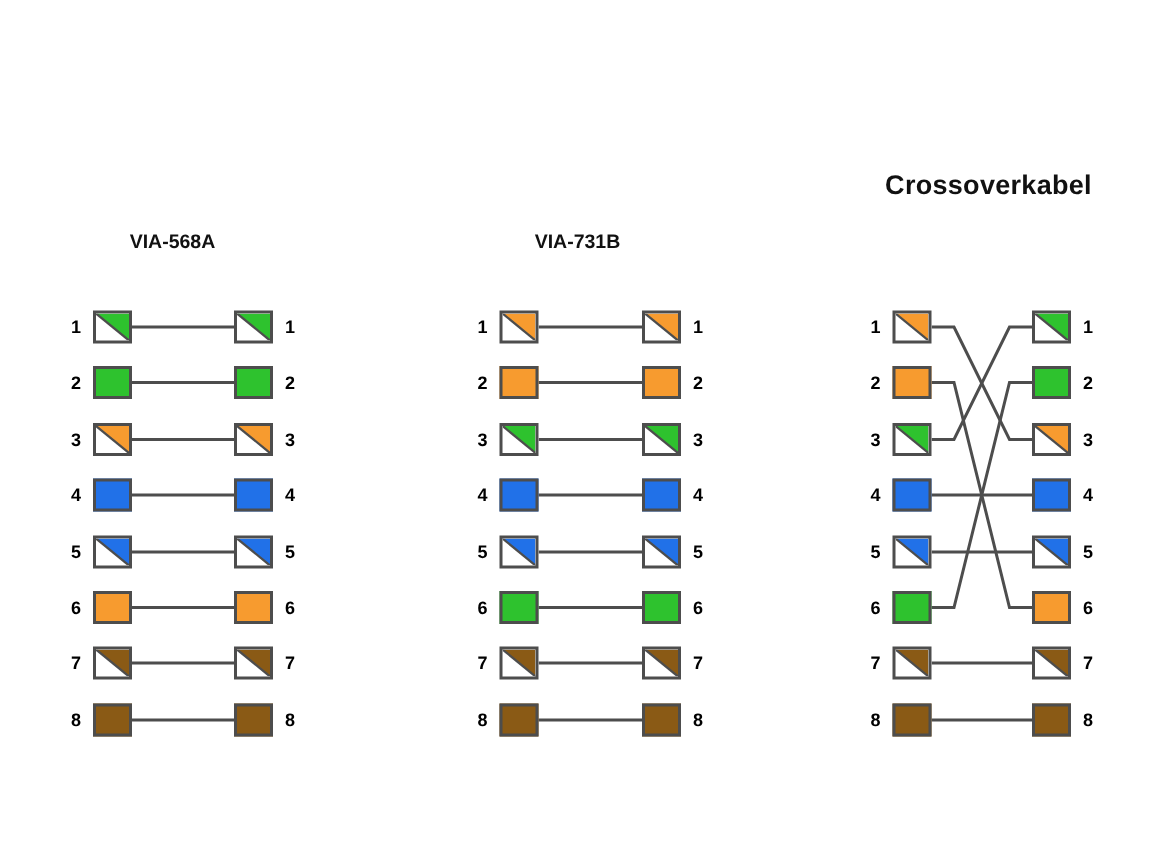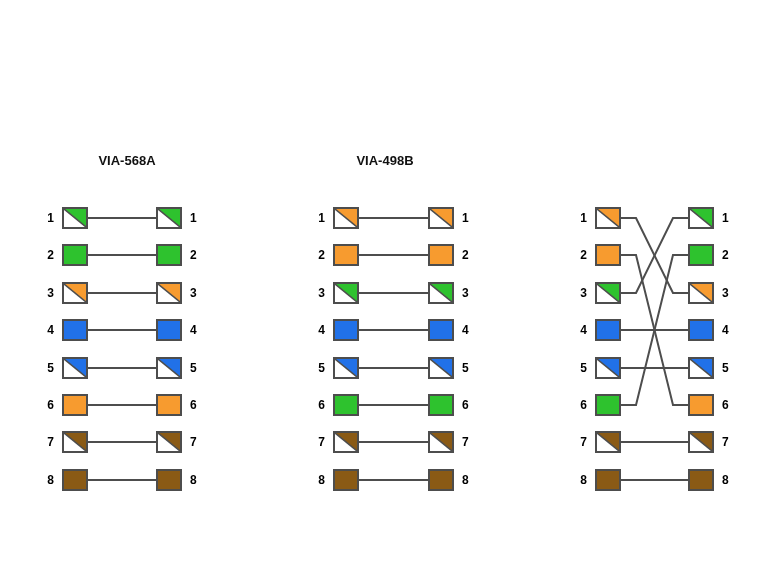--- a/index.html
+++ b/index.html
@@ -22,21 +22,21 @@
   #title-patch{left:161px;top:113px;}
   #title-cross{left:559px;top:113px;}
   .subtitle{
     position:absolute;
     width:140px;
     text-align:center;
     font-size:13px;
     font-weight:bold;
     color:#111111;
   }
-  #subtitle-568a{left:57px;top:153px;}
+  #subtitle-568a{left:45px;top:153px;}
   #subtitle-568b{left:315px;top:153px;}
   #wires{position:absolute;left:0;top:0;}
   .pin-square{
     position:absolute;
     width:26px;height:22px;
     box-sizing:border-box;
     border:2px solid #4d4d4d;
     background:#ffffff;
     overflow:hidden;
   }
@@ -47,22 +47,23 @@
     line-height:16px;
     font-size:12px;
     font-weight:bold;
     color:#000000;
   }
 </style>
 </head>
 <body>
 
 <div class="canvas">
+  <div class="title" id="title-cross">Crossoverkabel</div>
   <div class="subtitle" id="subtitle-568a">VIA-568A</div>
-  <div class="subtitle" id="subtitle-568b">VIA-498B</div>
+  <div class="subtitle" id="subtitle-568b">VIA-731B</div>
   <svg id="wires" width="768" height="576">
       <polyline points="88,218 156,218" fill="none" stroke="#4d4d4d" stroke-width="2"></polyline>
       <polyline points="88,255 156,255" fill="none" stroke="#4d4d4d" stroke-width="2"></polyline>
       <polyline points="88,293 156,293" fill="none" stroke="#4d4d4d" stroke-width="2"></polyline>
       <polyline points="88,330 156,330" fill="none" stroke="#4d4d4d" stroke-width="2"></polyline>
       <polyline points="88,368 156,368" fill="none" stroke="#4d4d4d" stroke-width="2"></polyline>
       <polyline points="88,405 156,405" fill="none" stroke="#4d4d4d" stroke-width="2"></polyline>
       <polyline points="88,442 156,442" fill="none" stroke="#4d4d4d" stroke-width="2"></polyline>
       <polyline points="88,480 156,480" fill="none" stroke="#4d4d4d" stroke-width="2"></polyline>
       <polyline points="359,218 428,218" fill="none" stroke="#4d4d4d" stroke-width="2"></polyline>

